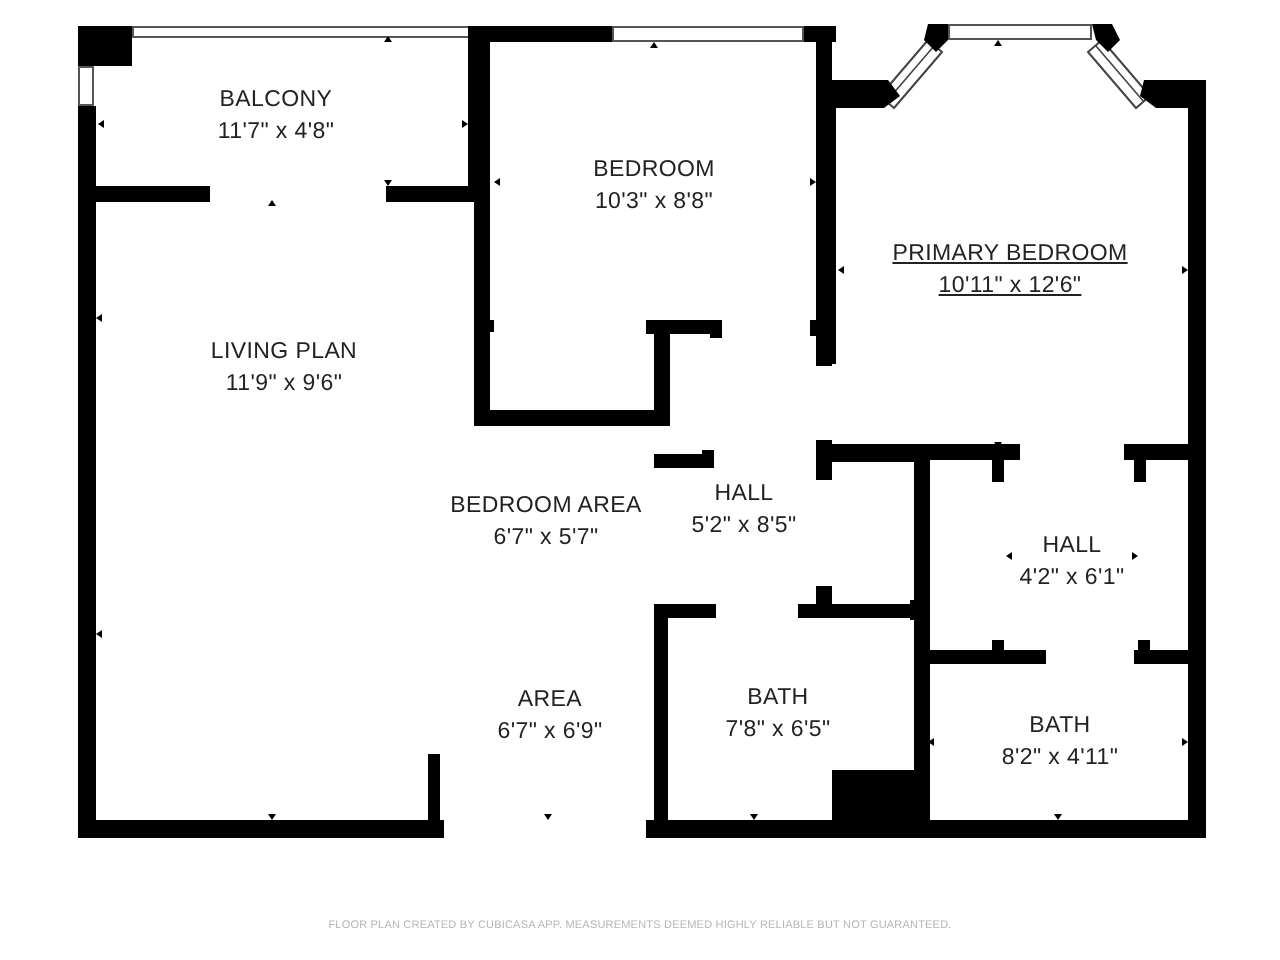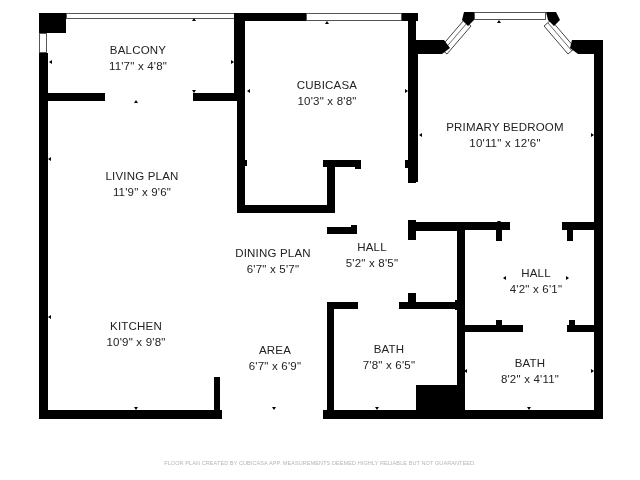--- a/index.html
+++ b/index.html
@@ -97,46 +97,42 @@
   <div class="wall" style="left:399px;top:302px;width:62px;height:7px;"></div>
   <div class="wall" style="left:327px;top:302px;width:7px;height:117px;"></div>
   <div class="wall" style="left:455px;top:300px;width:8px;height:10px;"></div>
   <div class="wall" style="left:416px;top:385px;width:45px;height:34px;"></div>
 
   <div class="room-label" style="left:138px;top:42px;">
     <span class="name">BALCONY</span>
     <span class="dims">11'7" x 4'8"</span>
   </div>
   <div class="room-label" style="left:327px;top:77px;">
-    <span class="name">CUBICASA</span>
+    <span class="name">BEDROOM</span>
     <span class="dims">10'3" x 8'8"</span>
   </div>
-  <div class="room-label" style="left:505px;top:119px;">
+  <div class="room-label" style="left:505px;top:119px;text-decoration:underline;">
     <span class="name">PRIMARY BEDROOM</span>
     <span class="dims">10'11" x 12'6"</span>
   </div>
   <div class="room-label" style="left:142px;top:168px;">
     <span class="name">LIVING PLAN</span>
     <span class="dims">11'9" x 9'6"</span>
   </div>
   <div class="room-label" style="left:273px;top:245px;">
-    <span class="name">DINING PLAN</span>
+    <span class="name">BEDROOM AREA</span>
     <span class="dims">6'7" x 5'7"</span>
   </div>
   <div class="room-label" style="left:372px;top:239px;">
     <span class="name">HALL</span>
     <span class="dims">5'2" x 8'5"</span>
   </div>
   <div class="room-label" style="left:536px;top:265px;">
     <span class="name">HALL</span>
     <span class="dims">4'2" x 6'1"</span>
-  </div>
-  <div class="room-label" style="left:136px;top:318px;">
-    <span class="name">KITCHEN</span>
-    <span class="dims">10'9" x 9'8"</span>
   </div>
   <div class="room-label" style="left:275px;top:342px;">
     <span class="name">AREA</span>
     <span class="dims">6'7" x 6'9"</span>
   </div>
   <div class="room-label" style="left:389px;top:341px;">
     <span class="name">BATH</span>
     <span class="dims">7'8" x 6'5"</span>
   </div>
   <div class="room-label" style="left:530px;top:355px;">

